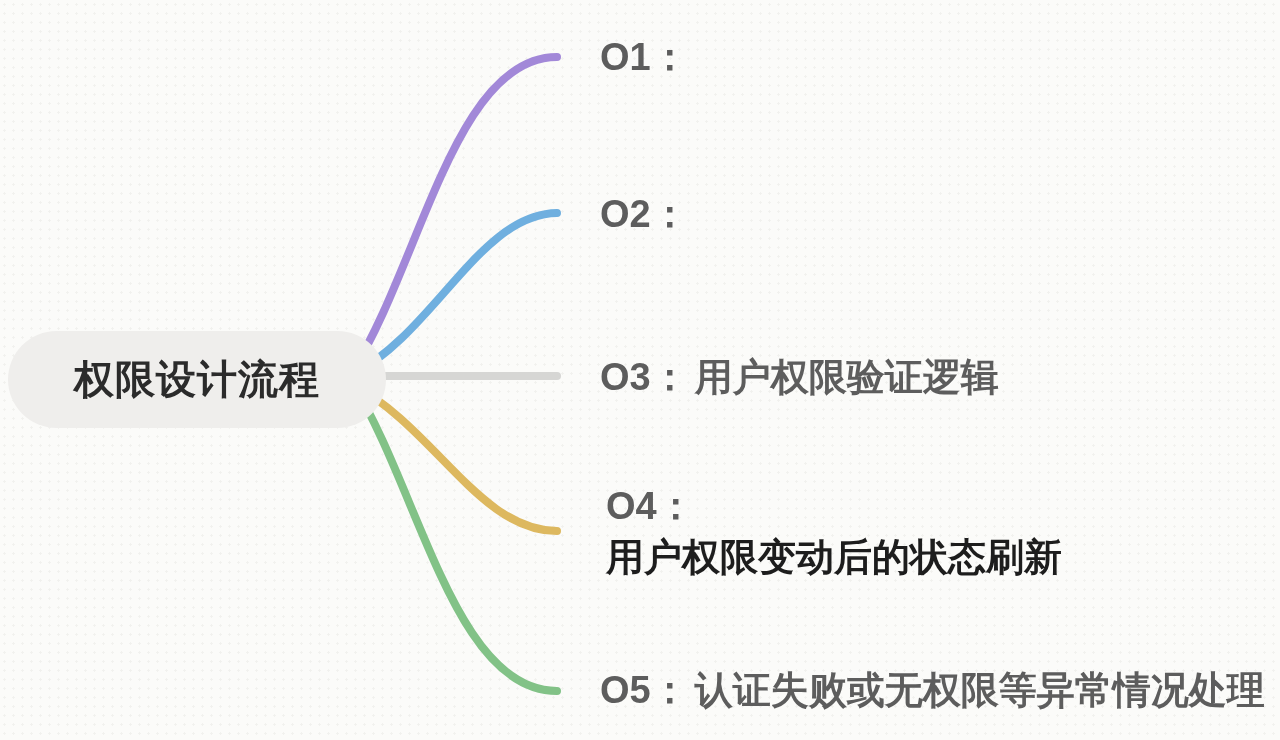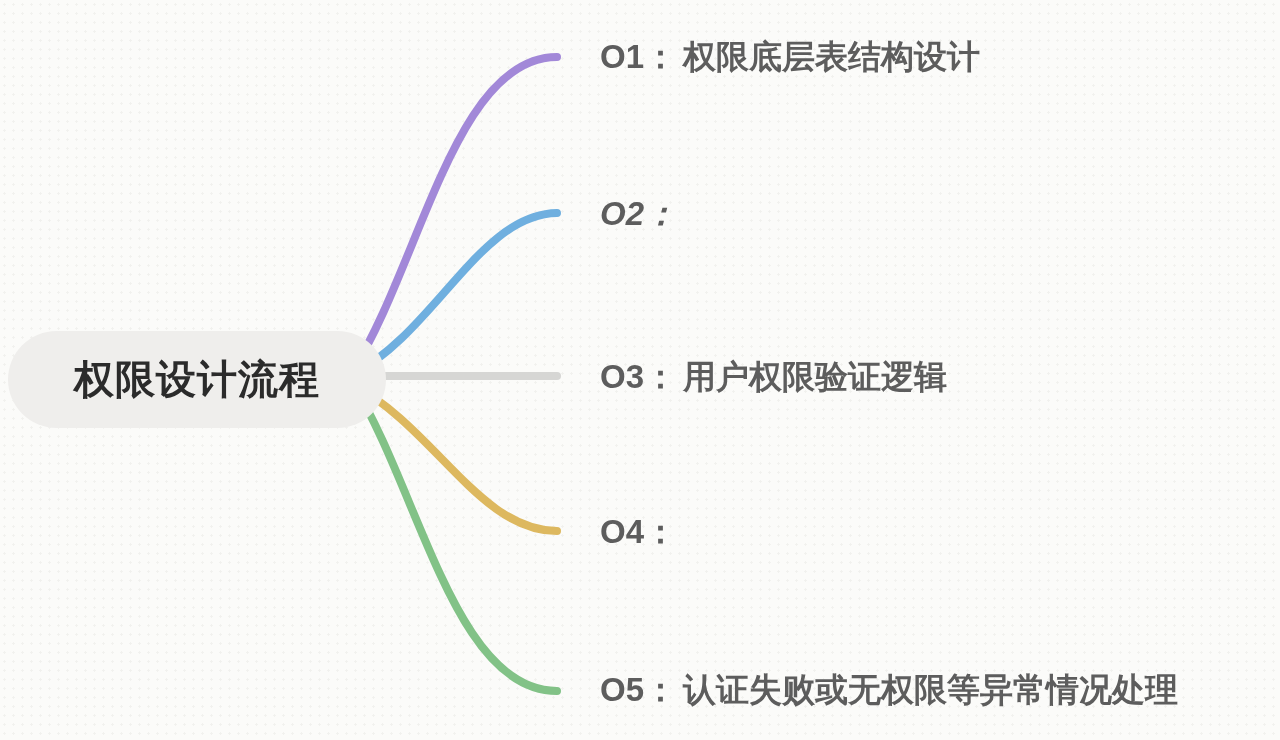--- a/index.html
+++ b/index.html
@@ -51,21 +51,21 @@
     font-weight: 700;
     color: #2b2b2b;
     letter-spacing: 1px;
     white-space: nowrap;
   }
   .branch-label {
     position: absolute;
     left: 600px;
     transform: translateY(-50%);
     white-space: nowrap;
-    font-size: 33px;
+    font-size: 38px;
     font-weight: 600;
     color: #5d5d5d;
     display: flex;
     align-items: baseline;
   }
   .branch-label .prefix {
     color: #5d5d5d;
     font-weight: 600;
   }
   .branch-label .content {
@@ -88,30 +88,30 @@
       <path d="M352,382 C420,492 455,691 557,691" stroke="#82c287"></path>
     </svg>
 
   <div class="root-node">
     <span class="root-label">权限设计流程</span>
   </div>
 
   <div id="labels">
       <div class="branch-label" style="top: 57px;">
         <span class="prefix">O1：</span>
-        <span class="content">权限底层表结构设计</span>
       </div>
-      <div class="branch-label" style="top: 214px; font-style: italic;">
+      <div class="branch-label" style="top: 214px;">
         <span class="prefix">O2：</span>
       </div>
       <div class="branch-label" style="top: 377px;">
         <span class="prefix">O3：</span>
         <span class="content">用户权限验证逻辑</span>
       </div>
       <div class="branch-label" style="top: 532px; flex-direction: column;">
         <span class="prefix">O4：</span>
+        <span class="content emphasis">用户权限变动后的状态刷新</span>
       </div>
       <div class="branch-label" style="top: 690px;">
         <span class="prefix">O5：</span>
         <span class="content">认证失败或无权限等异常情况处理</span>
       </div>
     </div>
 </div>
 
 </body></html>

